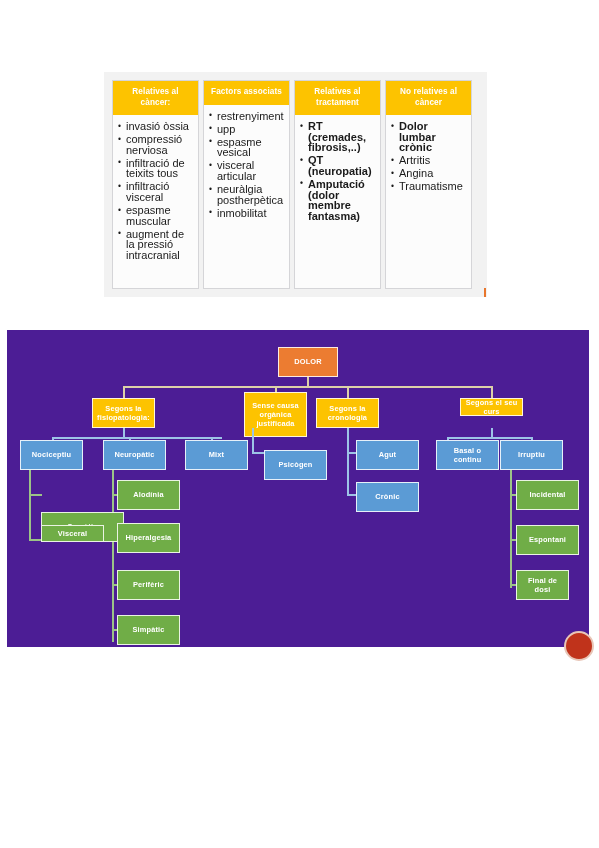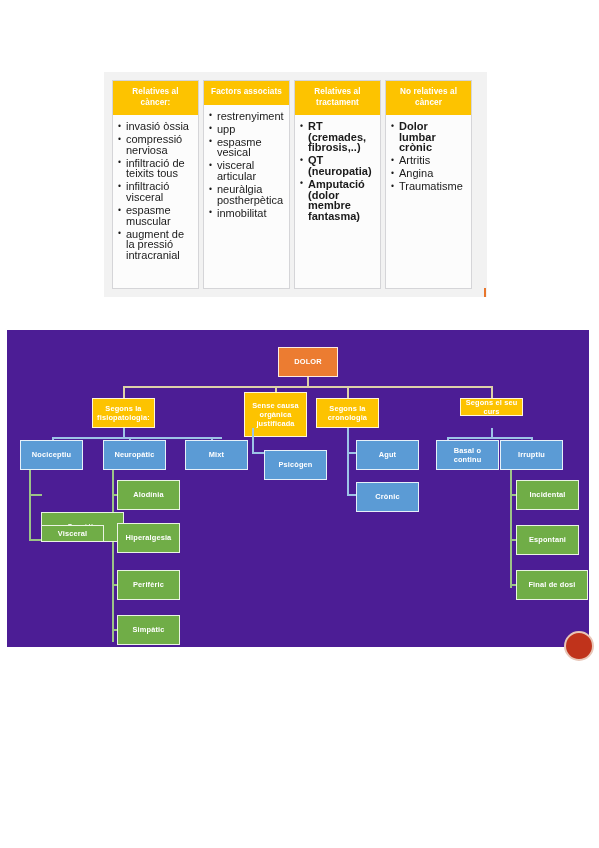--- a/index.html
+++ b/index.html
@@ -229,17 +229,17 @@
   <div class="conn c-green" style="left:503px;top:254px;width:13px;height:1.5px;"></div>
 
   <div class="node n-green" style="left:34px;top:150px;width:83px;height:30px;margin-top:32px;">Somàtic</div>
   <div class="node n-green" style="left:34px;top:195px;width:63px;height:17px;">Visceral</div>
   <div class="node n-green" style="left:110px;top:150px;width:63px;height:30px;">Alodínia</div>
   <div class="node n-green" style="left:110px;top:193px;width:63px;height:30px;">Hiperalgesia</div>
   <div class="node n-green" style="left:110px;top:240px;width:63px;height:30px;">Perifèric</div>
   <div class="node n-green" style="left:110px;top:285px;width:63px;height:30px;">Simpàtic</div>
   <div class="node n-green" style="left:509px;top:150px;width:63px;height:30px;">Incidental</div>
   <div class="node n-green" style="left:509px;top:195px;width:63px;height:30px;">Espontani</div>
-  <div class="node n-green" style="left:509px;top:240px;width:72px;height:30px;">Final de dosi</div>
+  <div class="node n-green" style="left:509px;top:240px;width:53px;height:30px;">Final de dosi</div>
 
 </div>
 
 <div id="red-dot"></div>
 
 </body></html>

